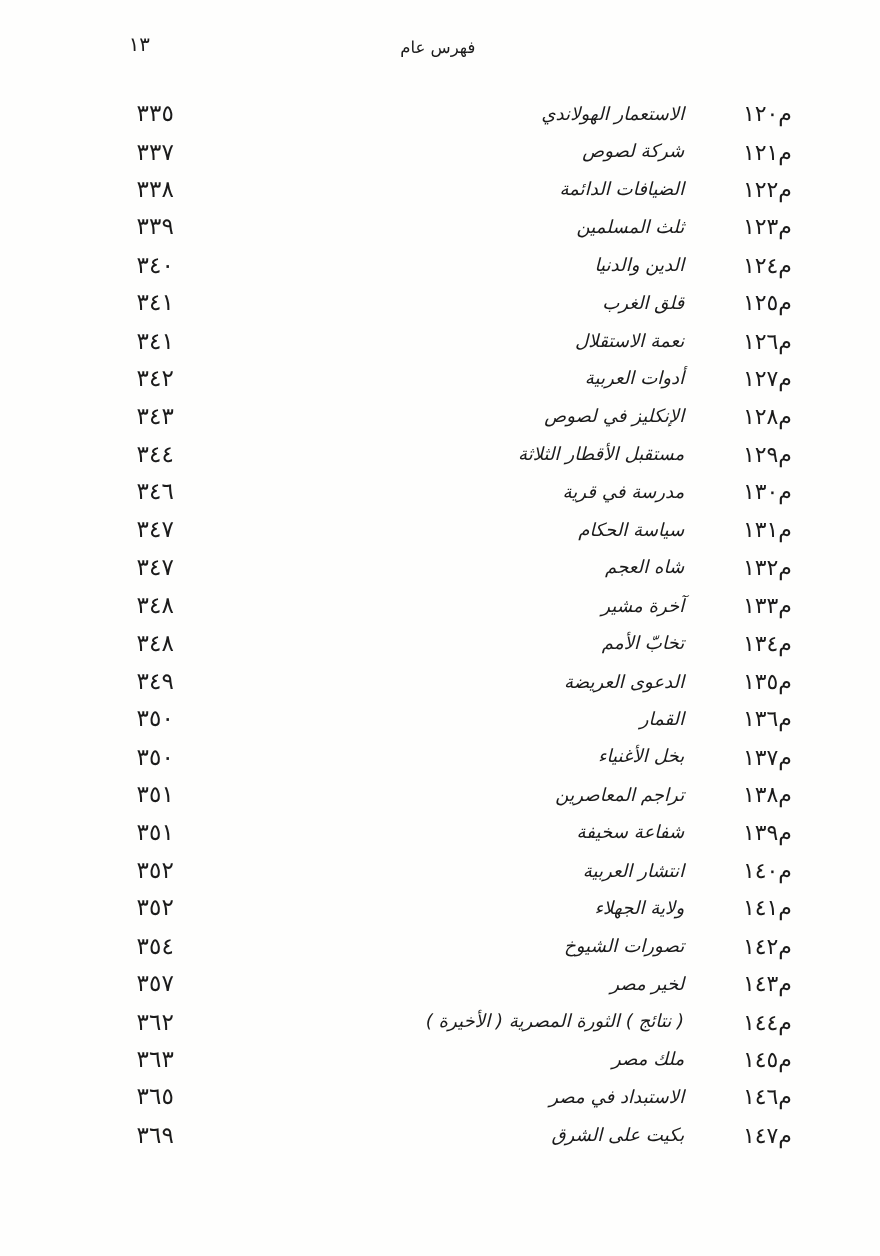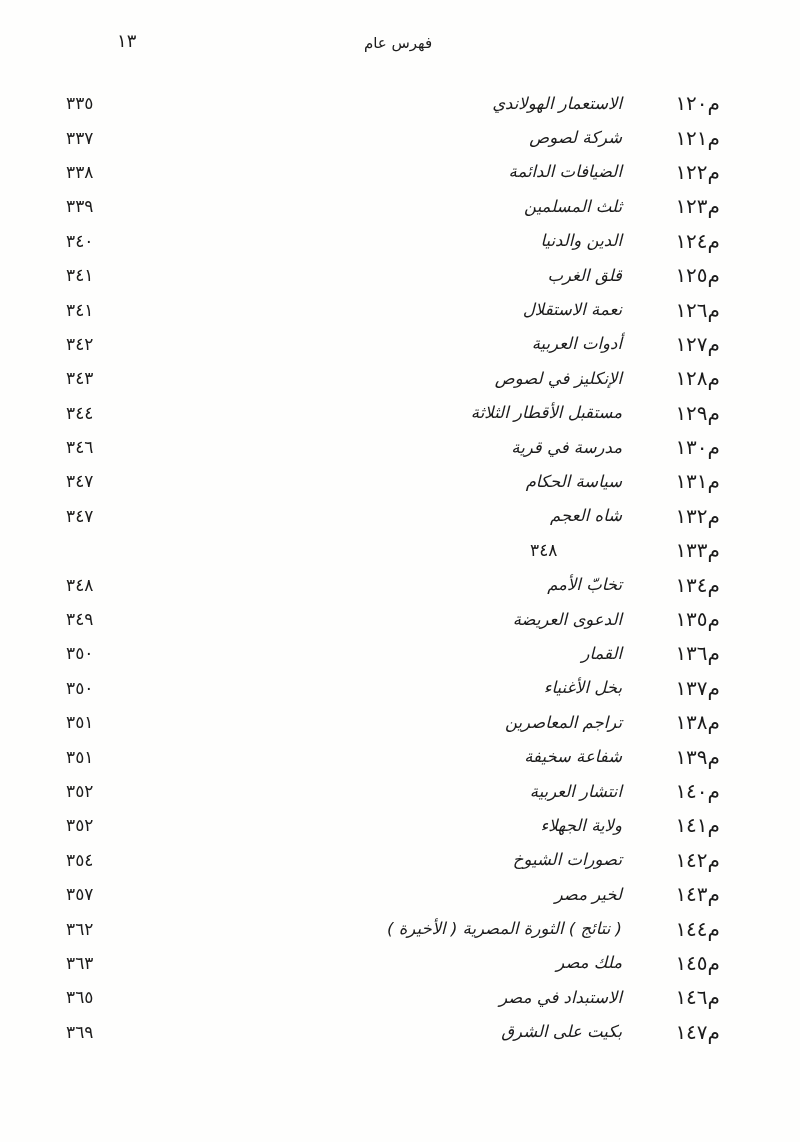--- a/index.html
+++ b/index.html
@@ -55,22 +55,22 @@
     flex: 1 1 auto;
     font-size: 16.5px;
     text-align: right;
     padding-left: 10px;
     white-space: nowrap;
     font-style: italic;
   }
   .pg {
     width: 92px;
     flex: 0 0 92px;
-    text-align: left;
-    font-size: 17px;
+    text-align: right;
+    font-size: 21px;
     letter-spacing: 1px;
   }
 </style>
 </head>
 <body>
 
 <div class="sheet">
   <div class="header">
     <span class="corner-num">١٣</span>
     <span class="header-title">فهرس عام</span>
@@ -136,20 +136,21 @@
         <span class="title">سياسة الحكام</span>
         <span class="pg">٣٤٧</span>
       </div>
       <div class="row">
         <span class="no">م١٣٢</span>
         <span class="title">شاه العجم</span>
         <span class="pg">٣٤٧</span>
       </div>
       <div class="row">
         <span class="no">م١٣٣</span>
+        <span class="title">آخرة مشير</span>
         <span class="pg">٣٤٨</span>
       </div>
       <div class="row">
         <span class="no">م١٣٤</span>
         <span class="title">تخابّ الأمم</span>
         <span class="pg">٣٤٨</span>
       </div>
       <div class="row">
         <span class="no">م١٣٥</span>
         <span class="title">الدعوى العريضة</span>

